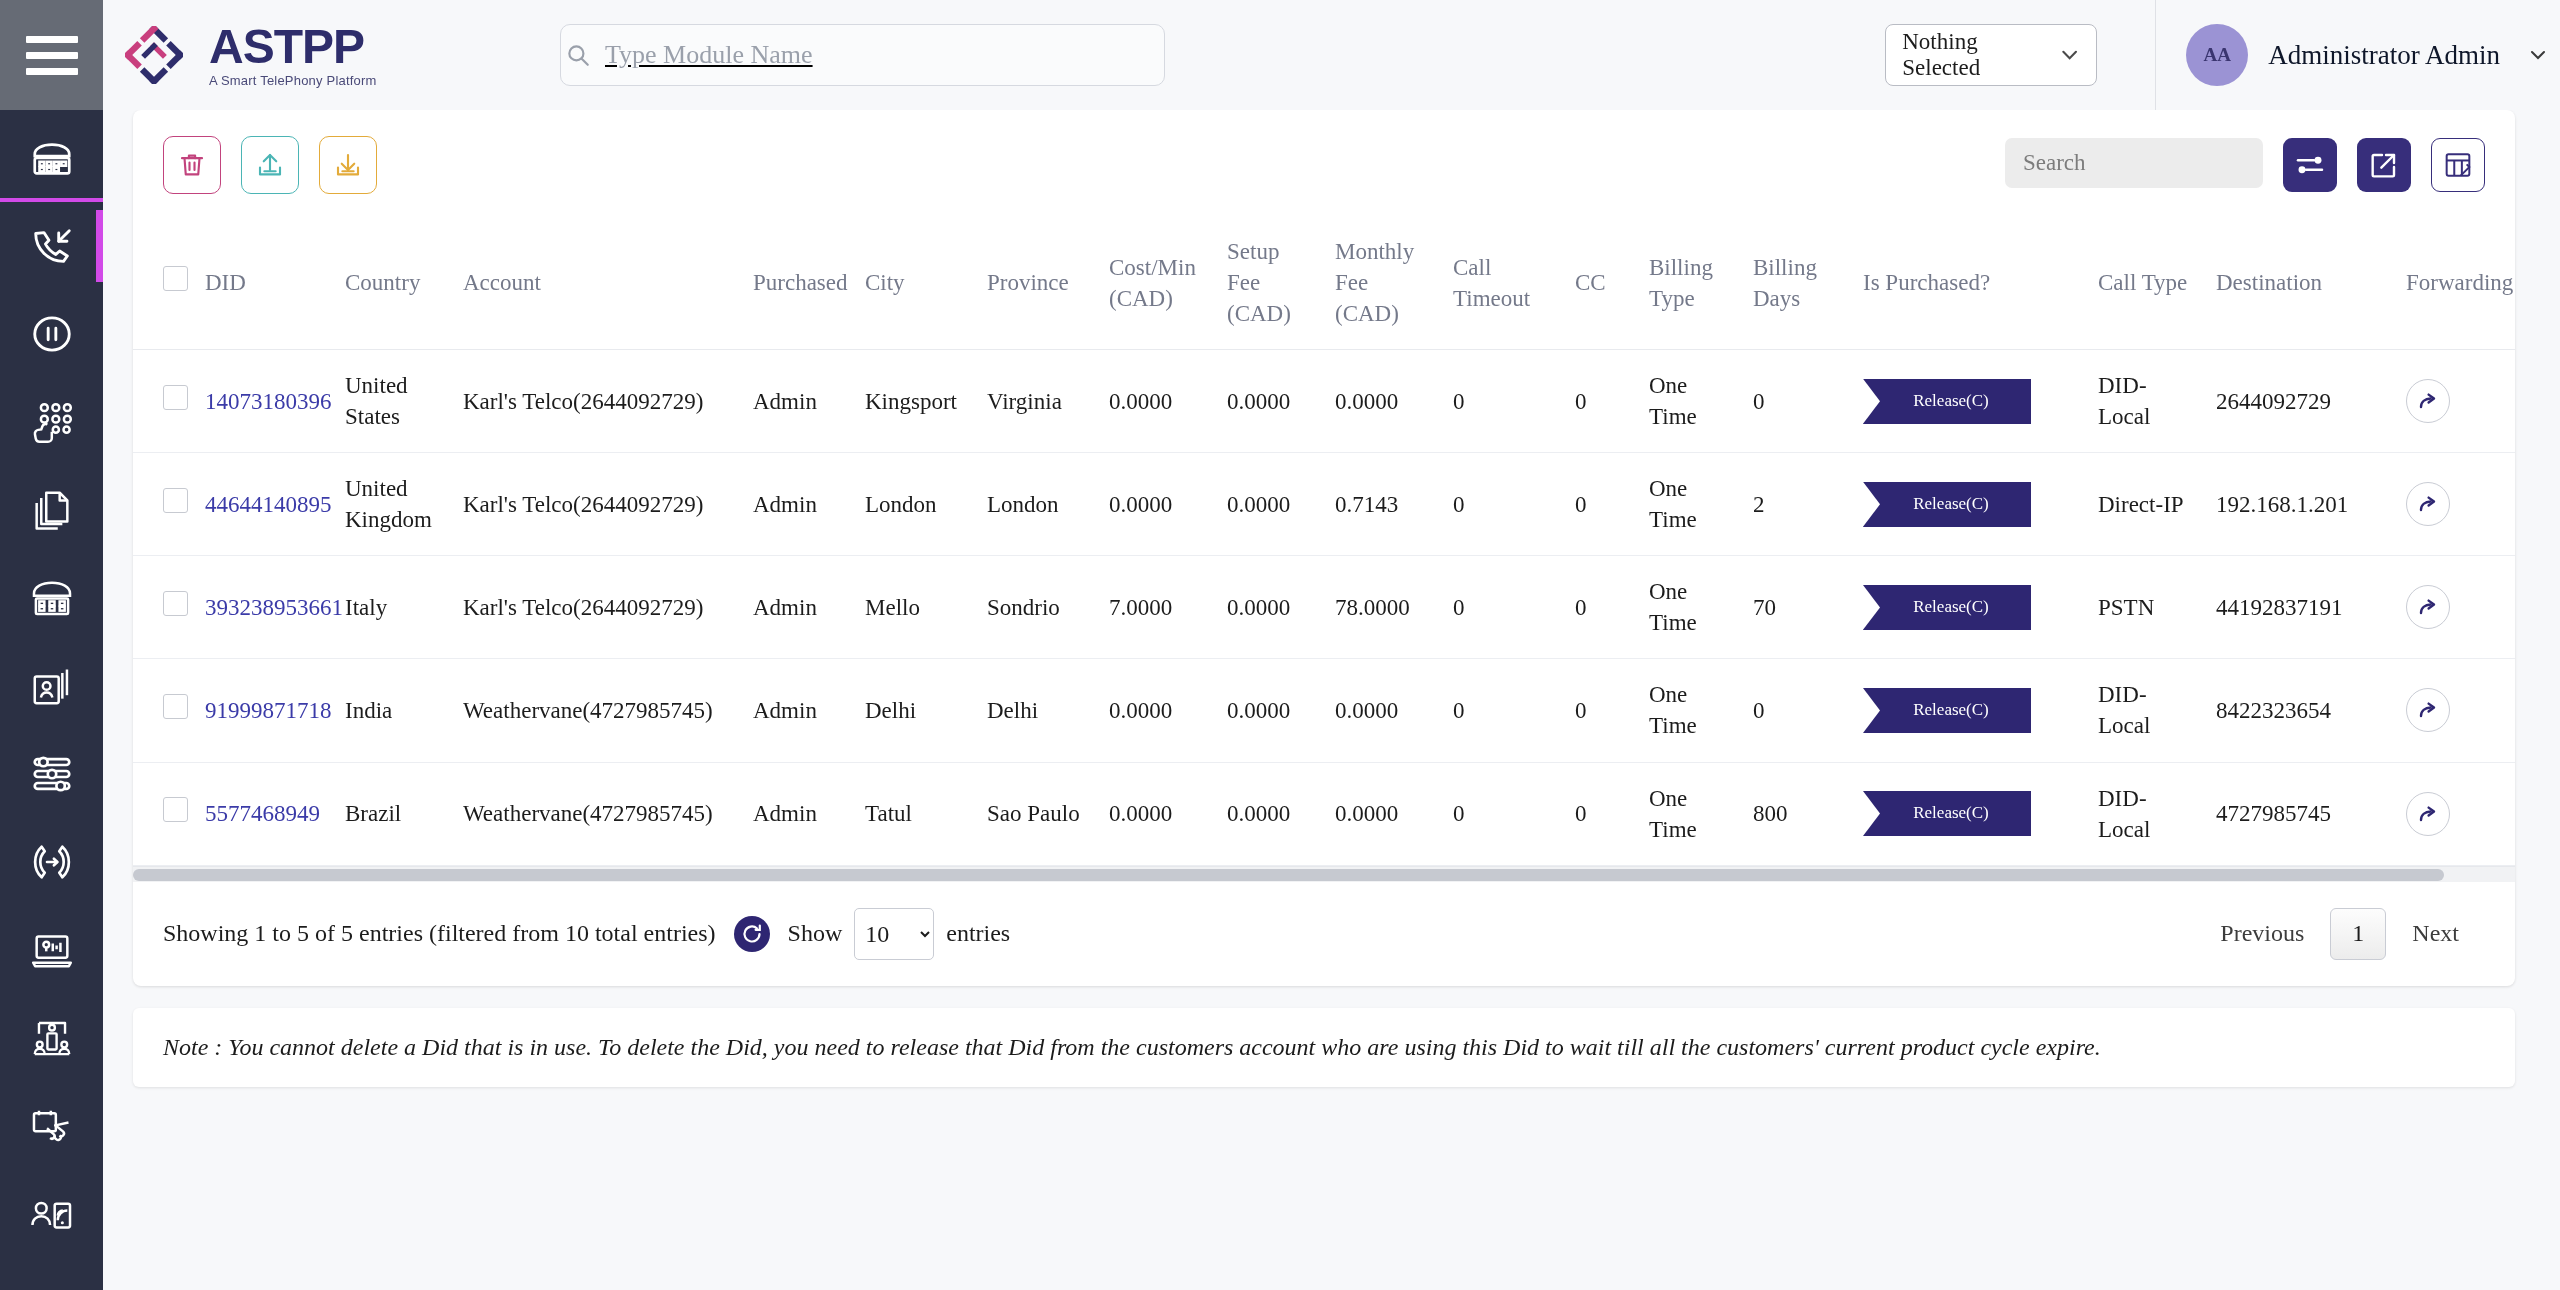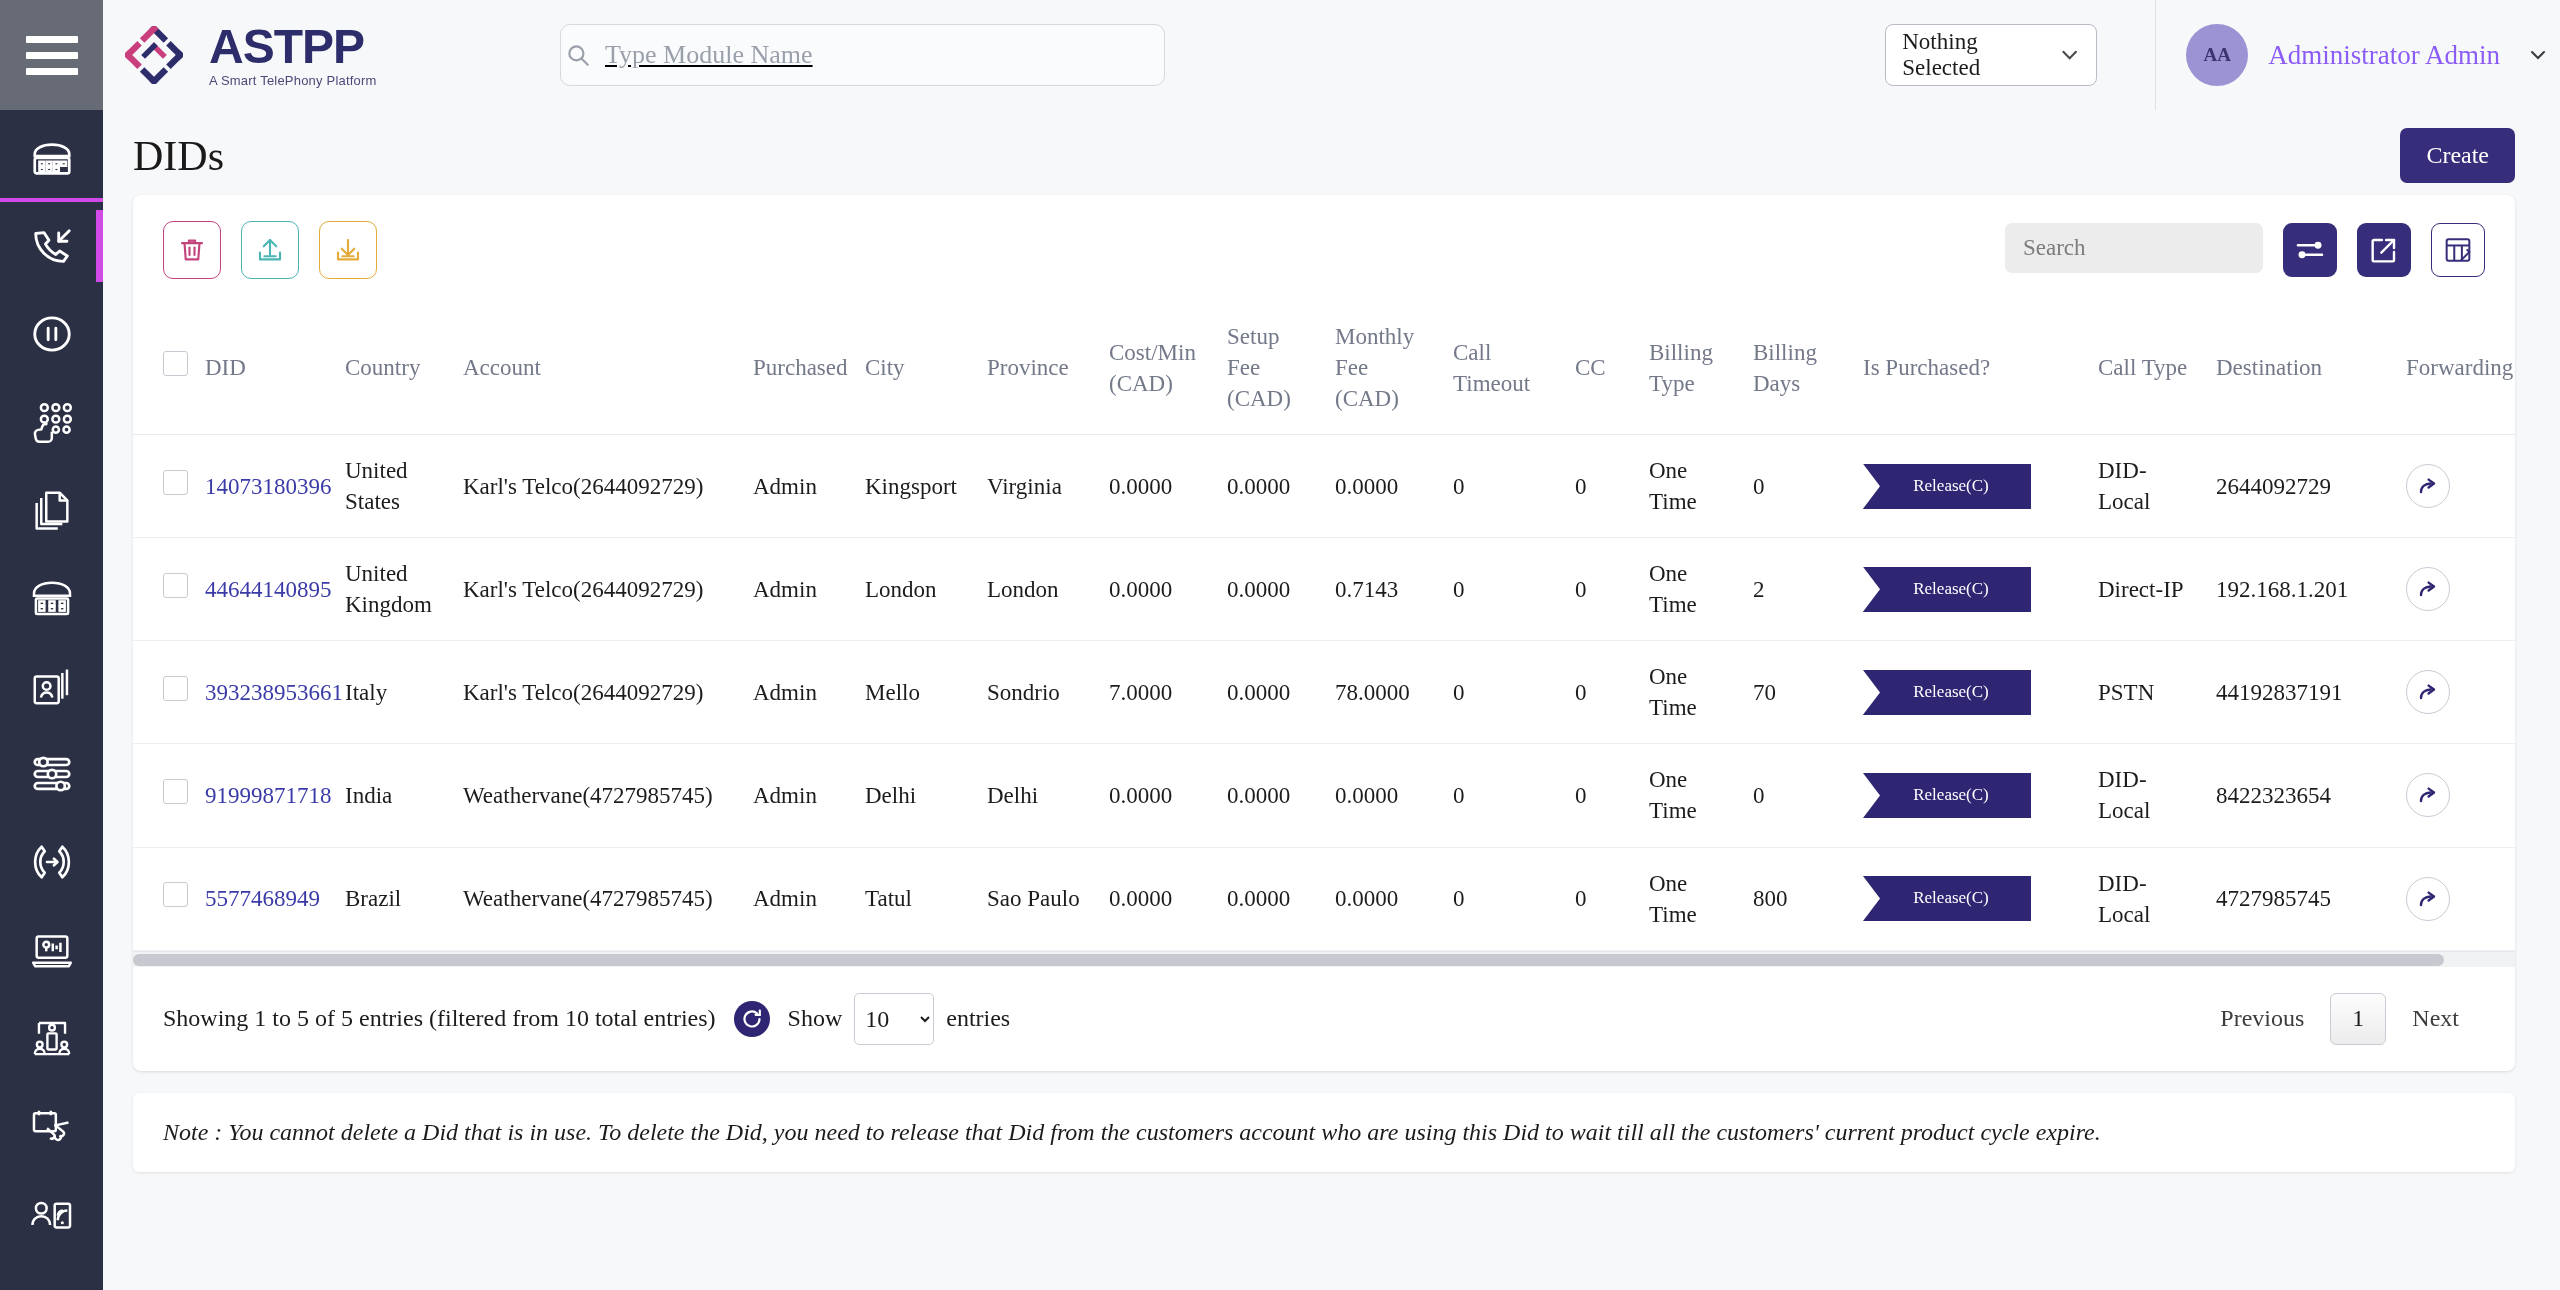--- a/index.html
+++ b/index.html
@@ -78,21 +78,21 @@
     padding: 0 14px 0 16px; font-size: 23px; color: #1c1c1c; cursor: pointer;
   }
   .nothing-selected .chev { width: 26px; height: 26px; }
   .topbar-divider { width: 1px; align-self: stretch; background: #dfe1e6; margin: 0 30px 0 58px; }
   .user-block { display: flex; align-items: center; gap: 20px; padding-right: 10px; cursor: pointer; }
   .avatar {
     width: 62px; height: 62px; border-radius: 50%; background: #9b93d4;
     color: #3a3570; display: flex; align-items: center; justify-content: center;
     font-size: 19px; font-weight: bold; font-family: "Liberation Serif", serif;
   }
-  .user-name { font-size: 27px; color: #8b5cf6; white-space: nowrap; }
+  .user-name { font-size: 27px; color: #0f172a; white-space: nowrap; }
   .user-chev { width: 24px; height: 24px; margin-left: 6px; }
 
   
   .page-head {
     display: flex; align-items: center; padding: 18px 45px 12px 30px;
   }
   .page-title { font-size: 42px; color: #1a1a1a; font-weight: normal; }
   .btn-create {
     margin-left: auto; background: #372e7b; color: #fff; border: 0; border-radius: 7px;
     font-family: "Liberation Serif", serif; font-size: 24px; padding: 14px 26px; cursor: pointer;
@@ -391,24 +391,20 @@
         <div class="user-block">
           <div class="avatar">AA</div>
           <div class="user-name">Administrator Admin</div>
           <svg class="user-chev" viewBox="0 0 24 24" fill="none" stroke="#3a3a3a" stroke-width="2" stroke-linecap="round">
             <path d="M6 9l6 6 6-6"></path>
           </svg>
         </div>
       </div>
     </header>
 
-    <div class="page-head">
-      <h1 class="page-title">DIDs</h1>
-      <button class="btn-create">Create</button>
-    </div>
 
     <section class="card">
 
       <div class="card-tools">
         <div class="icon-btn ib-delete">
           <svg viewBox="0 0 24 24" fill="none" stroke="#c2437d" stroke-width="1.7" stroke-linecap="round" stroke-linejoin="round">
             <path d="M4 6.5h16"></path>
               <path d="M9.5 6.5V4.5h5v2"></path>
             <path d="M6 6.5l1 13h10l1-13"></path>
               <path d="M10 10v6M14 10v6"></path>

